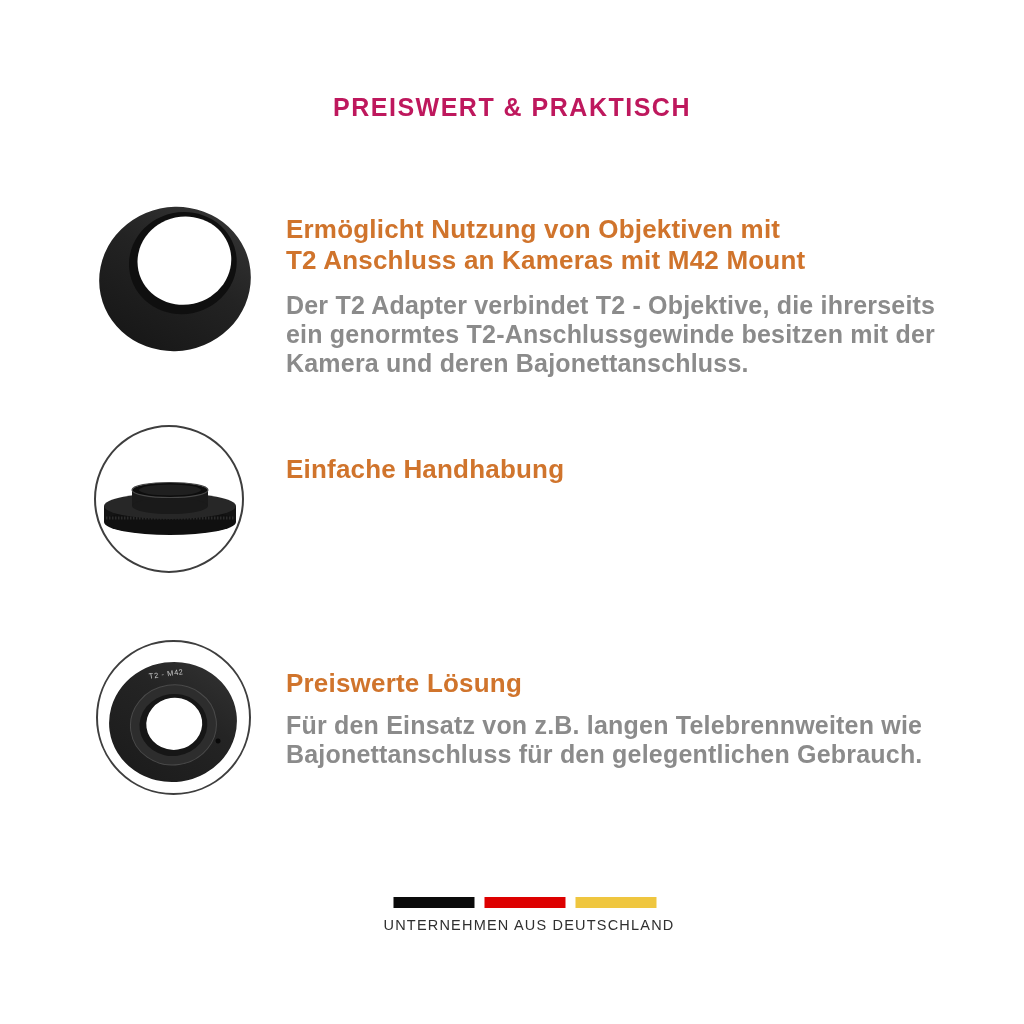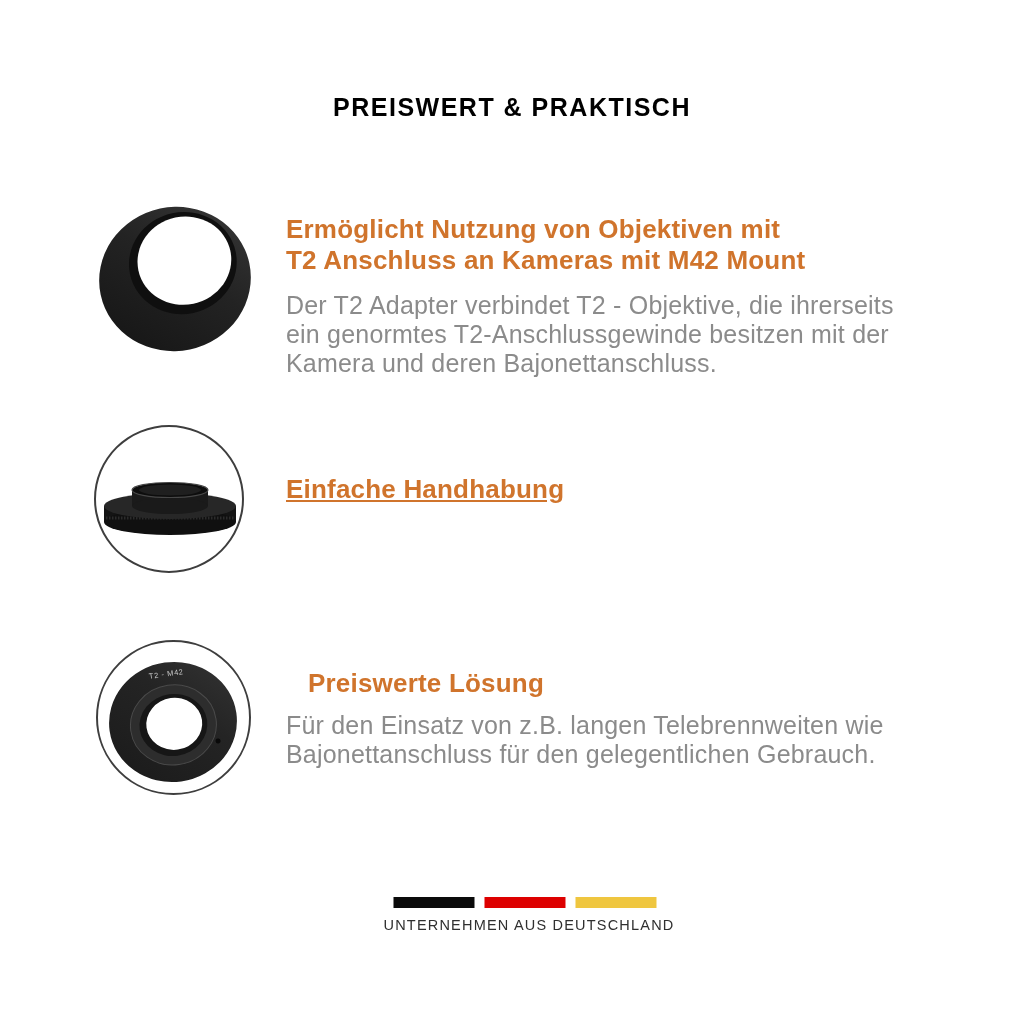--- a/index.html
+++ b/index.html
@@ -2,31 +2,31 @@
 <html><head>
 <meta charset="utf-8">
 <style>
   html,body{margin:0;padding:0;background:#ffffff;}
   body{width:1024px;height:1024px;font-family:"Liberation Sans",sans-serif;}
   .canvas{position:relative;width:1024px;height:1024px;background:#ffffff;overflow:hidden;}
 
   .page-title{
     position:absolute;top:92px;left:0;width:1024px;margin:0;
     text-align:center;font-size:25px;font-weight:bold;letter-spacing:1.5px;
-    color:#000000;line-height:30px;
+    color:#be185d;line-height:30px;
   }
 
   .feature-heading{
     position:absolute;margin:0;left:286px;
     font-size:26px;font-weight:bold;color:#d0742c;
     line-height:31px;white-space:pre-line;letter-spacing:0.2px;
   }
   .feature-body{
     position:absolute;margin:0;left:286px;
-    font-size:25px;font-weight:normal;color:#8b8b8b;
+    font-size:25px;font-weight:bold;color:#8b8b8b;
     line-height:29px;white-space:pre-line;letter-spacing:0.2px;
   }
 
   .photo{position:absolute;}
   .photo-circle{
     border:2px solid #3e3e3e;border-radius:50%;overflow:hidden;
     background:#ffffff;box-sizing:border-box;
   }
 
   .footer{
@@ -81,21 +81,21 @@
       <ellipse cx="74" cy="79" rx="66" ry="13" fill="#272727"></ellipse>
 
       <rect x="36" y="63" width="76" height="16" fill="#1a1a1a"></rect>
       <ellipse cx="74" cy="79" rx="38" ry="8" fill="#1a1a1a"></ellipse>
       <ellipse cx="74" cy="63" rx="38" ry="7.5" fill="#0d0d0d"></ellipse>
       <ellipse cx="74" cy="63" rx="38" ry="7.5" fill="none" stroke="#474747" stroke-width="1.2"></ellipse>
       <ellipse cx="74" cy="63" rx="31" ry="5.5" fill="#1f1f1f"></ellipse>
     </svg>
   </div>
 
-  <h2 class="feature-heading" style="top:474px;text-decoration:underline;">Einfache Handhabung</h2>
+  <h2 class="feature-heading" style="top:454px;">Einfache Handhabung</h2>
 
   <div class="photo photo-circle" style="left:96px;top:640px;width:155px;height:155px;">
     <svg width="151" height="151" viewBox="0 0 151 151">
       <defs>
         <linearGradient id="ringGrad3" x1="0%" y1="100%" x2="100%" y2="0%">
           <stop offset="0%" stop-color="#1a1a1a"></stop>
           <stop offset="60%" stop-color="#242424"></stop>
           <stop offset="100%" stop-color="#343434"></stop>
         </linearGradient>
       </defs>
@@ -104,21 +104,21 @@
         <text x="75" y="34" text-anchor="middle" font-size="7.5" fill="#c9c9c9" letter-spacing="0.6" font-family="Liberation Sans, sans-serif">T2 - M42</text>
         <ellipse cx="75" cy="83" rx="43" ry="40" fill="#2d2d2d"></ellipse>
         <ellipse cx="75" cy="83" rx="43" ry="40" fill="none" stroke="#4a4a4a" stroke-width="1"></ellipse>
         <ellipse cx="75" cy="83" rx="34" ry="31" fill="#161616"></ellipse>
         <ellipse cx="76" cy="82" rx="28" ry="26" fill="#ffffff"></ellipse>
         <circle cx="117" cy="105" r="2.5" fill="#090909"></circle>
       </g>
     </svg>
   </div>
 
-  <h2 class="feature-heading" style="top:668px;margin-left:22px;">Preiswerte Lösung</h2>
+  <h2 class="feature-heading" style="top:668px;">Preiswerte Lösung</h2>
   <p class="feature-body" style="top:711px;">Für den Einsatz von z.B. langen Telebrennweiten wie
 Bajonettanschluss für den gelegentlichen Gebrauch.</p>
 
   <div class="footer">
     <div class="flag-row">
       <span class="flag-bar" style="background: rgb(10, 10, 10);"></span>
       <span class="flag-bar" style="background: rgb(221, 0, 0);"></span>
       <span class="flag-bar" style="background: rgb(239, 198, 63);"></span>
     </div>
     <div class="footer-label">UNTERNEHMEN AUS DEUTSCHLAND</div>

